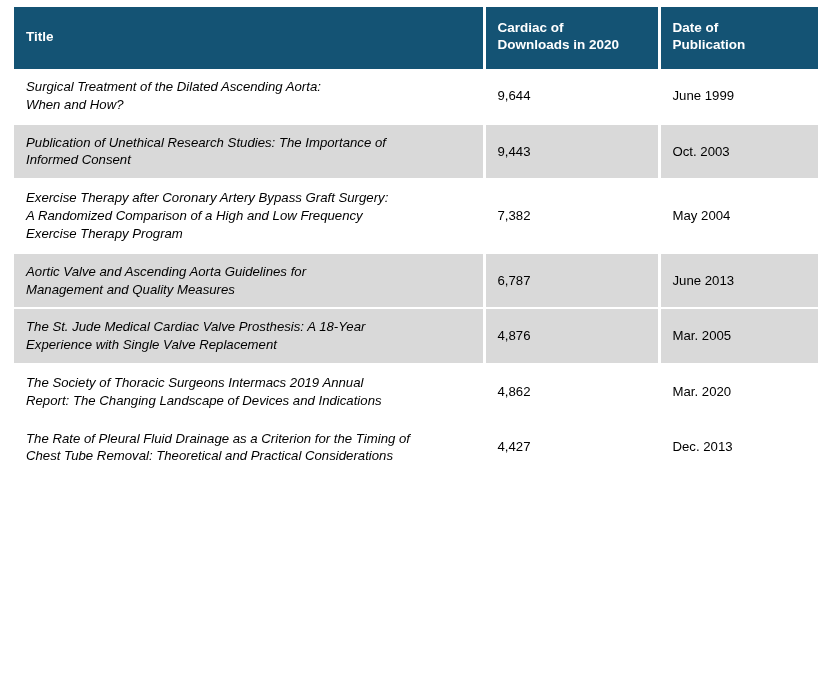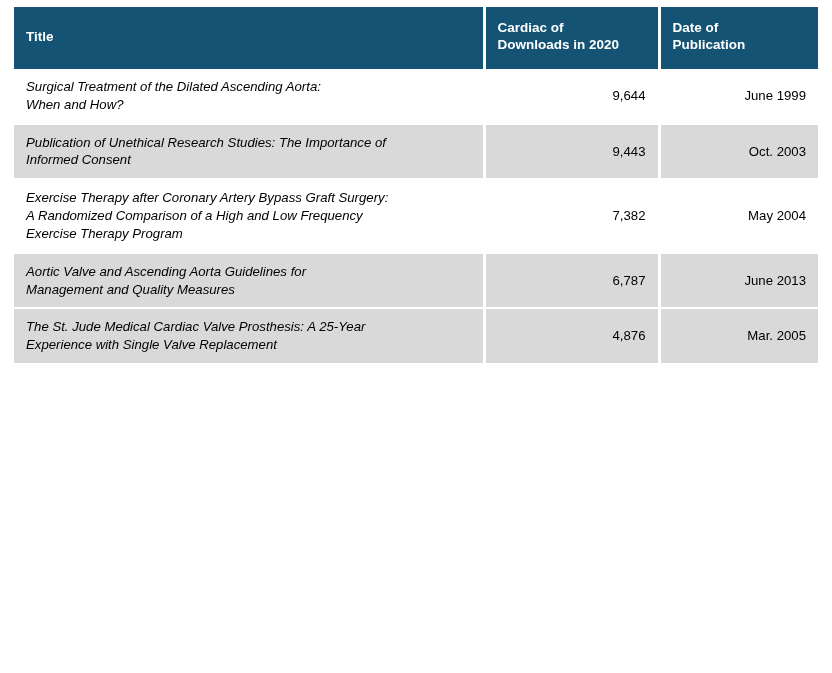--- a/index.html
+++ b/index.html
@@ -52,21 +52,21 @@
     padding: 9px 12px;
     border-right: 3px solid #ffffff;
     border-bottom: 2px solid #ffffff;
     box-sizing: border-box;
   }
   tbody td.last { border-right: none; }
   tbody tr.shaded td { background: #d9d9d9; }
   tbody tr.plain td { background: #ffffff; }
 
   td.c-title { text-align: left; font-style: italic; }
-  td.c-num, td.c-date { text-align: right; white-space: nowrap; }
+  td.c-num, td.c-date { text-align: left; white-space: nowrap; }
   .tline { display: block; }
 </style>
 </head>
 <body>
 
 <div class="table-wrap">
   <table class="dl-table">
     <colgroup>
       <col class="col-title">
       <col class="col-downloads">
@@ -122,26 +122,42 @@
           <span class="tline">Aortic Valve and Ascending Aorta Guidelines for</span>
           <span class="tline">Management and Quality Measures</span>
         </td>
         <td class="c-num">6,787</td>
         <td class="c-date last">June 2013</td>
       </tr>
 
 
       <tr class="shaded">
         <td class="c-title">
-          <span class="tline">The St. Jude Medical Cardiac Valve Prosthesis: A 25-Year</span>
+          <span class="tline">The St. Jude Medical Cardiac Valve Prosthesis: A 18-Year</span>
           <span class="tline">Experience with Single Valve Replacement</span>
         </td>
         <td class="c-num">4,876</td>
         <td class="c-date last">Mar. 2005</td>
       </tr>
 
+      <tr class="plain">
+        <td class="c-title">
+          <span class="tline">The Society of Thoracic Surgeons Intermacs 2019 Annual</span>
+          <span class="tline">Report: The Changing Landscape of Devices and Indications</span>
+        </td>
+        <td class="c-num">4,862</td>
+        <td class="c-date last">Mar. 2020</td>
+      </tr>
 
 
+      <tr class="plain">
+        <td class="c-title">
+          <span class="tline">The Rate of Pleural Fluid Drainage as a Criterion for the Timing of</span>
+          <span class="tline">Chest Tube Removal: Theoretical and Practical Considerations</span>
+        </td>
+        <td class="c-num">4,427</td>
+        <td class="c-date last">Dec. 2013</td>
+      </tr>
 
 
     </tbody>
   </table>
 </div>
 
 </body></html>

